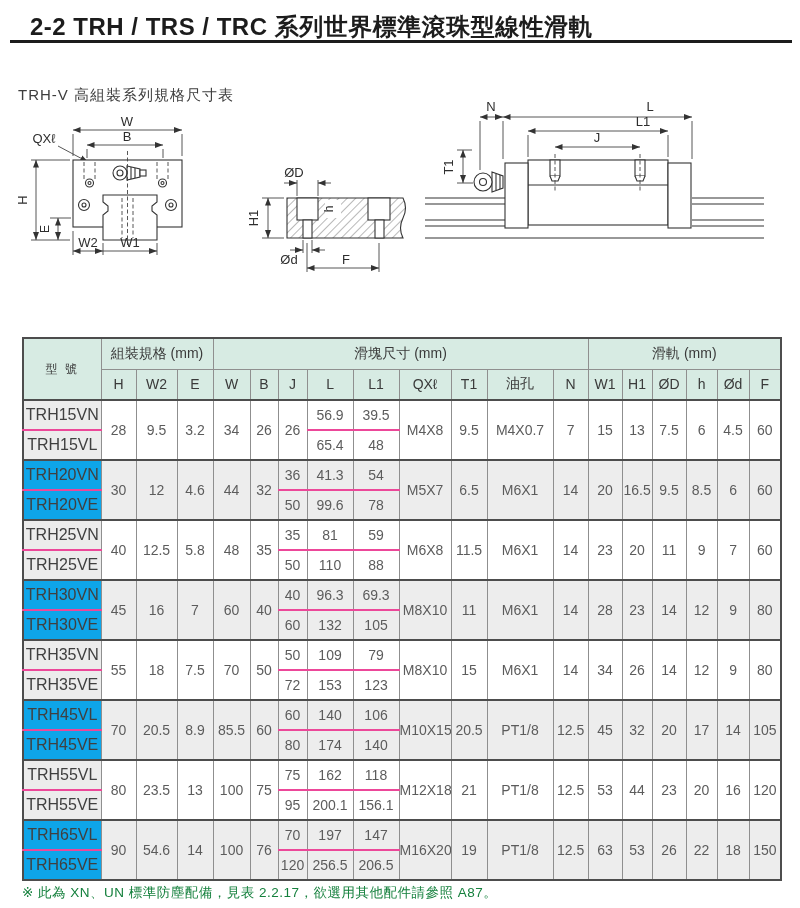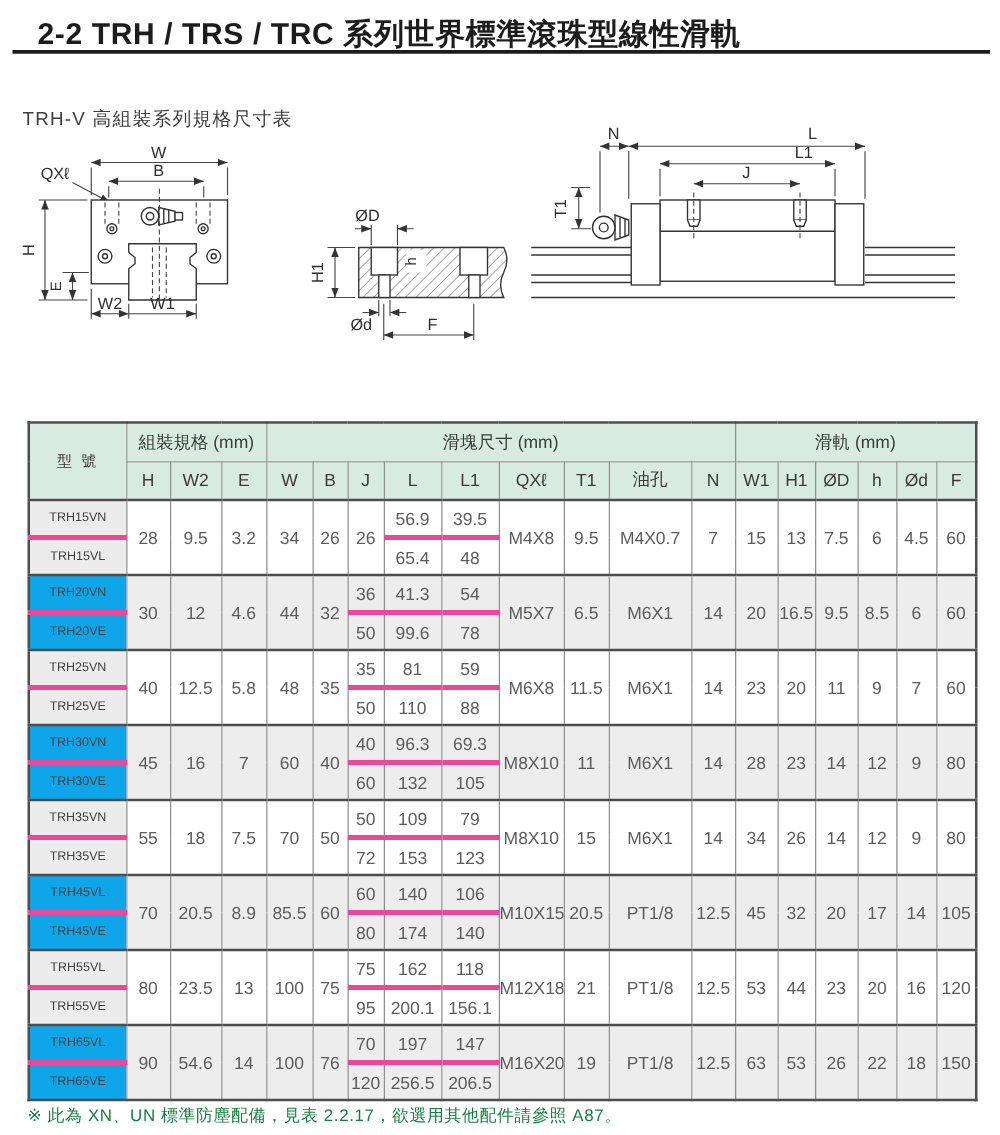--- a/index.html
+++ b/index.html
@@ -19,25 +19,25 @@
   .lbl2{font-size:12px;fill:#2e2e2e;}
   .spec{position:absolute;left:22px;top:337px;}
   table{border-collapse:collapse;table-layout:fixed;width:758px;
         font-size:14px;color:#5c5c5c;border:2px solid #4d4d4d;}
   th,td{border:1px solid #8f8f8f;text-align:center;padding:0;overflow:hidden;
         white-space:nowrap;font-weight:normal;}
   thead tr{height:31px;}
   tbody tr{height:30px;}
   thead th{background:#d7ebe3;color:#3a3a3a;font-size:14px;}
   th.modelh{font-size:12px;letter-spacing:2px;}
-  td.model{background:#ececec;color:#404040;font-size:10px;}
+  td.model{background:#ececec;color:#404040;font-size:16px;}
   tr.shade td{background:#ededed;}
   tr.shade td.model{background:#0ea5e9;}
   tr.gstart td{border-top:2px solid #4d4d4d;}
-  tr.rowb td{border-top:4px solid #ec4899;text-align:center;}
+  tr.rowb td{border-top:2px solid #ec4899;text-align:center;}
   .footnote{position:absolute;left:22px;top:884px;font-size:13.5px;color:#15803d;
             letter-spacing:0.5px;white-space:nowrap;}
 </style>
 </head>
 <body>
 
 <div class="title">2-2 TRH / TRS / TRC 系列世界標準滾珠型線性滑軌</div>
 <div class="rule"></div>
 <div class="subtitle">TRH-V 高組裝系列規格尺寸表</div>
 

